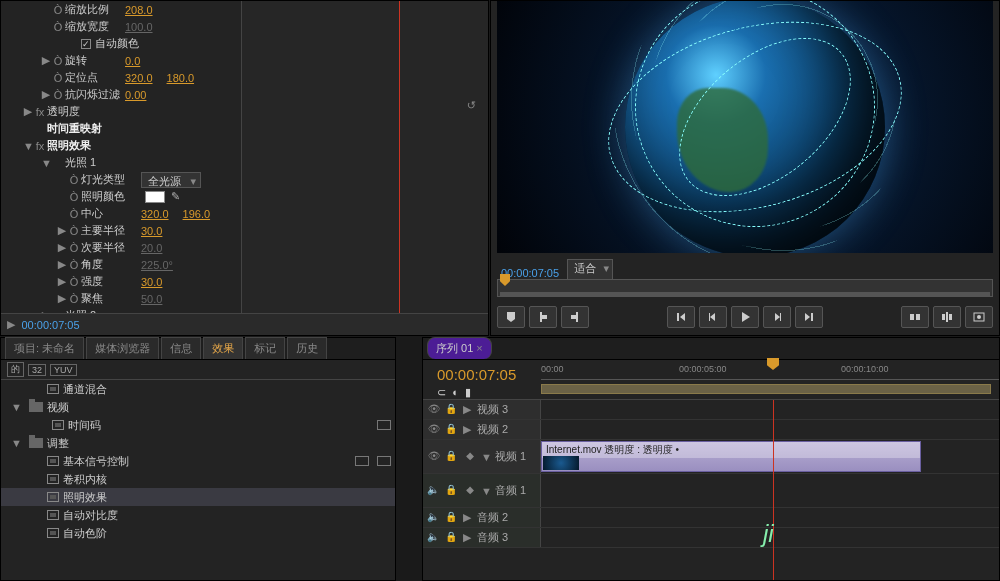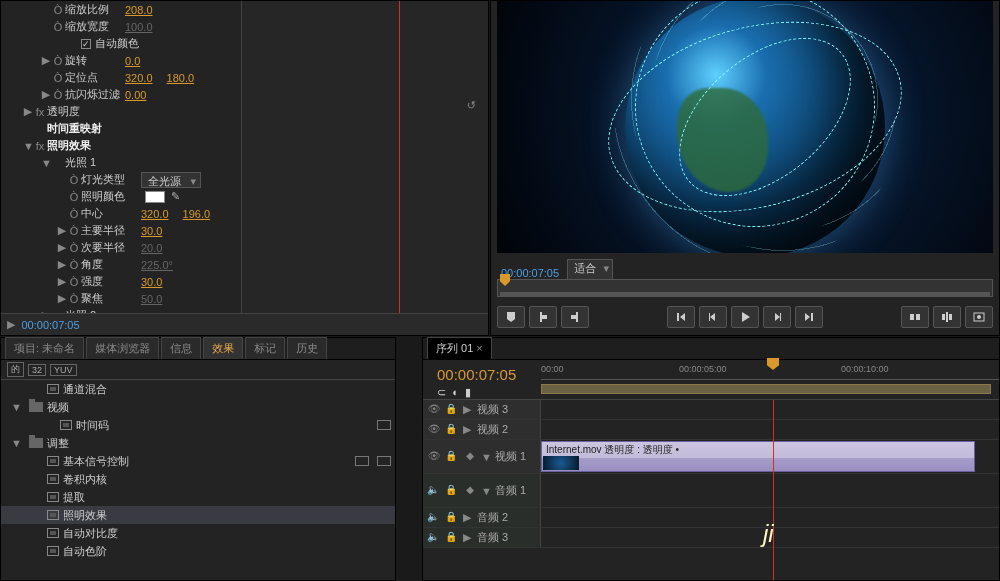--- a/index.html
+++ b/index.html
@@ -69,42 +69,42 @@
 
 
 #tools-panel { left:397px; top:337px; width:24px; height:244px; background:#2a2a2a; border:1px solid #000; display:flex; flex-direction:column; align-items:center; padding-top:4px; gap:4px; }
 .tool { width:18px;height:18px;display:flex;align-items:center;justify-content:center;color:#bbb;cursor:pointer;border-radius:2px; }
 .tool.active { background:#444; }
 .tool svg { width:14px;height:14px;fill:#bbb;stroke:#bbb; }
 
 
 #tl-panel { left:422px; top:337px; width:578px; height:244px; }
 #tl-tabbar { height:22px; background:#1e1e1e; border-bottom:1px solid #000; display:flex; align-items:flex-end; padding-left:4px; }
-#tl-tabbar .tab { background:#000000; color:#ddd; }
+#tl-tabbar .tab { background:#4c1d95; color:#ddd;border-radius:8px; }
 #tl-head { height:40px; position:relative; border-bottom:1px solid #444; }
 #tl-tc { position:absolute; left:14px; top:6px; color:#d99a2b; font-size:15px; }
 #tl-ruler { position:absolute; left:118px; right:0; top:4px; height:16px; border-bottom:1px solid #555; }
 #tl-ruler .tick { position:absolute; top:0; font-size:9px; color:#888; }
 #tl-workarea { position:absolute; left:118px; right:8px; top:24px; height:10px; background:#6b6246; border:1px solid #8a7a4a; }
 #tl-icons { position:absolute; left:14px; top:26px; display:flex; gap:6px; color:#888; }
 #tl-tracks { position:absolute; left:0; top:62px; right:0; bottom:0; }
 .track { display:flex; height:20px; border-bottom:1px solid #333; }
 .track.tall { height:34px; }
 .track-head { width:118px; background:#2e2e2e; display:flex; align-items:center; gap:4px; padding:0 4px; border-right:1px solid #444; }
 .track-head .eye,.track-head .lock,.track-head .sp { width:14px;height:14px;color:#888;text-align:center;font-size:10px; }
 .track-head .name { color:#aaa; }
 .track-head .tw2 { color:#888; width:10px; }
 .track-body { flex:1; background:#232323; position:relative; }
 .track.audio .track-head { background:#2a2e2a; }
 .clip { position:absolute; top:1px; bottom:1px; background:linear-gradient(#b8aed4,#9a8fc0); border:1px solid #6a5fa0; }
 .clip .clip-label { font-size:10px; color:#222; padding:1px 4px; white-space:nowrap; background:rgba(255,255,255,.3); }
 .clip .thumb { position:absolute; left:1px; top:14px; bottom:1px; width:36px; background:radial-gradient(circle at 50% 50%,#1a5a90,#04182a); }
 #tl-playhead { position:absolute; top:0; bottom:0; width:1px; background:#cc3322; left:calc(118px + 232px); z-index:5; }
 #tl-playhead::before { content:""; position:absolute; top:-42px; left:-6px; width:12px; height:12px; background:#d99a2b; clip-path:polygon(0 0,100% 0,100% 60%,50% 100%,0 60%); }
-#tl-ji { position:absolute; left:calc(118px + 232px - 10px); top:120px; color:#fef9c3; font-size:24px; font-style:italic; z-index:6; }
+#tl-ji { position:absolute; left:calc(118px + 232px - 10px); top:120px; color:#86efac; font-size:24px; font-style:italic; z-index:6; }
 </style>
 </head>
 <body>
 
 <div id="fx-panel" class="panel">
   <div id="fx-timeline-strip"></div>
   <div id="fx-playhead"></div>
   <div id="fx-rows">
       <div class="fx-row indent2">
         <span class="tw"></span>
@@ -325,21 +325,21 @@
       <div class="tree-row" style="padding-left: 28px;">
         <span class="ic"></span>
         <span class="fx-ic"></span>
         <span>通道混合</span>
       </div>
       <div class="tree-row" style="padding-left: 10px;">
         <span class="ic">▼</span>
         <span class="folder-ic"></span>
         <span>视频</span>
       </div>
-      <div class="tree-row" style="padding-left: 12px; margin-left: 29px;">
+      <div class="tree-row" style="padding-left: 33px;">
         <span class="ic"></span>
         <span class="fx-ic"></span>
         <span>时间码</span>
         <span style="flex:1"></span>
         <span class="bin" style="margin-right:4px"></span>
       </div>
       <div class="tree-row" style="padding-left: 10px;">
         <span class="ic">▼</span>
         <span class="folder-ic"></span>
         <span>调整</span>
@@ -349,25 +349,20 @@
         <span class="fx-ic"></span>
         <span>基本信号控制</span>
         <span style="flex:1"></span>
         <span class="bin" style="margin-right:4px"></span>
         <span class="bin" style="margin-right:4px"></span>
       </div>
       <div class="tree-row" style="padding-left: 28px;">
         <span class="ic"></span>
         <span class="fx-ic"></span>
         <span>卷积内核</span>
-      </div>
-      <div class="tree-row" style="padding-left: 28px;">
-        <span class="ic"></span>
-        <span class="fx-ic"></span>
-        <span>提取</span>
       </div>
       <div class="tree-row sel" style="padding-left: 28px;">
         <span class="ic"></span>
         <span class="fx-ic"></span>
         <span>照明效果</span>
       </div>
       <div class="tree-row" style="padding-left: 28px;">
         <span class="ic"></span>
         <span class="fx-ic"></span>
         <span>自动对比度</span>
@@ -480,21 +475,21 @@
       </div>
       <div class="track tall">
         <div class="track-head">
           <span class="eye">👁</span>
           <span class="lock">🔒</span>
           <span class="sp">◆</span>
           <span class="tw2">▼</span>
           <span class="name">视频 1</span>
         </div>
         <div class="track-body">
-          <div class="clip" style="left: 0px; width: 434px;">
+          <div class="clip" style="left: 0px; width: 380px;">
             <div class="clip-label">Internet.mov  透明度 : 透明度 •</div>
             <div class="thumb"></div>
           </div>
         </div>
       </div>
       <div class="track tall audio">
         <div class="track-head">
           <span class="eye">🔈</span>
           <span class="lock">🔒</span>
           <span class="sp">◆</span>

